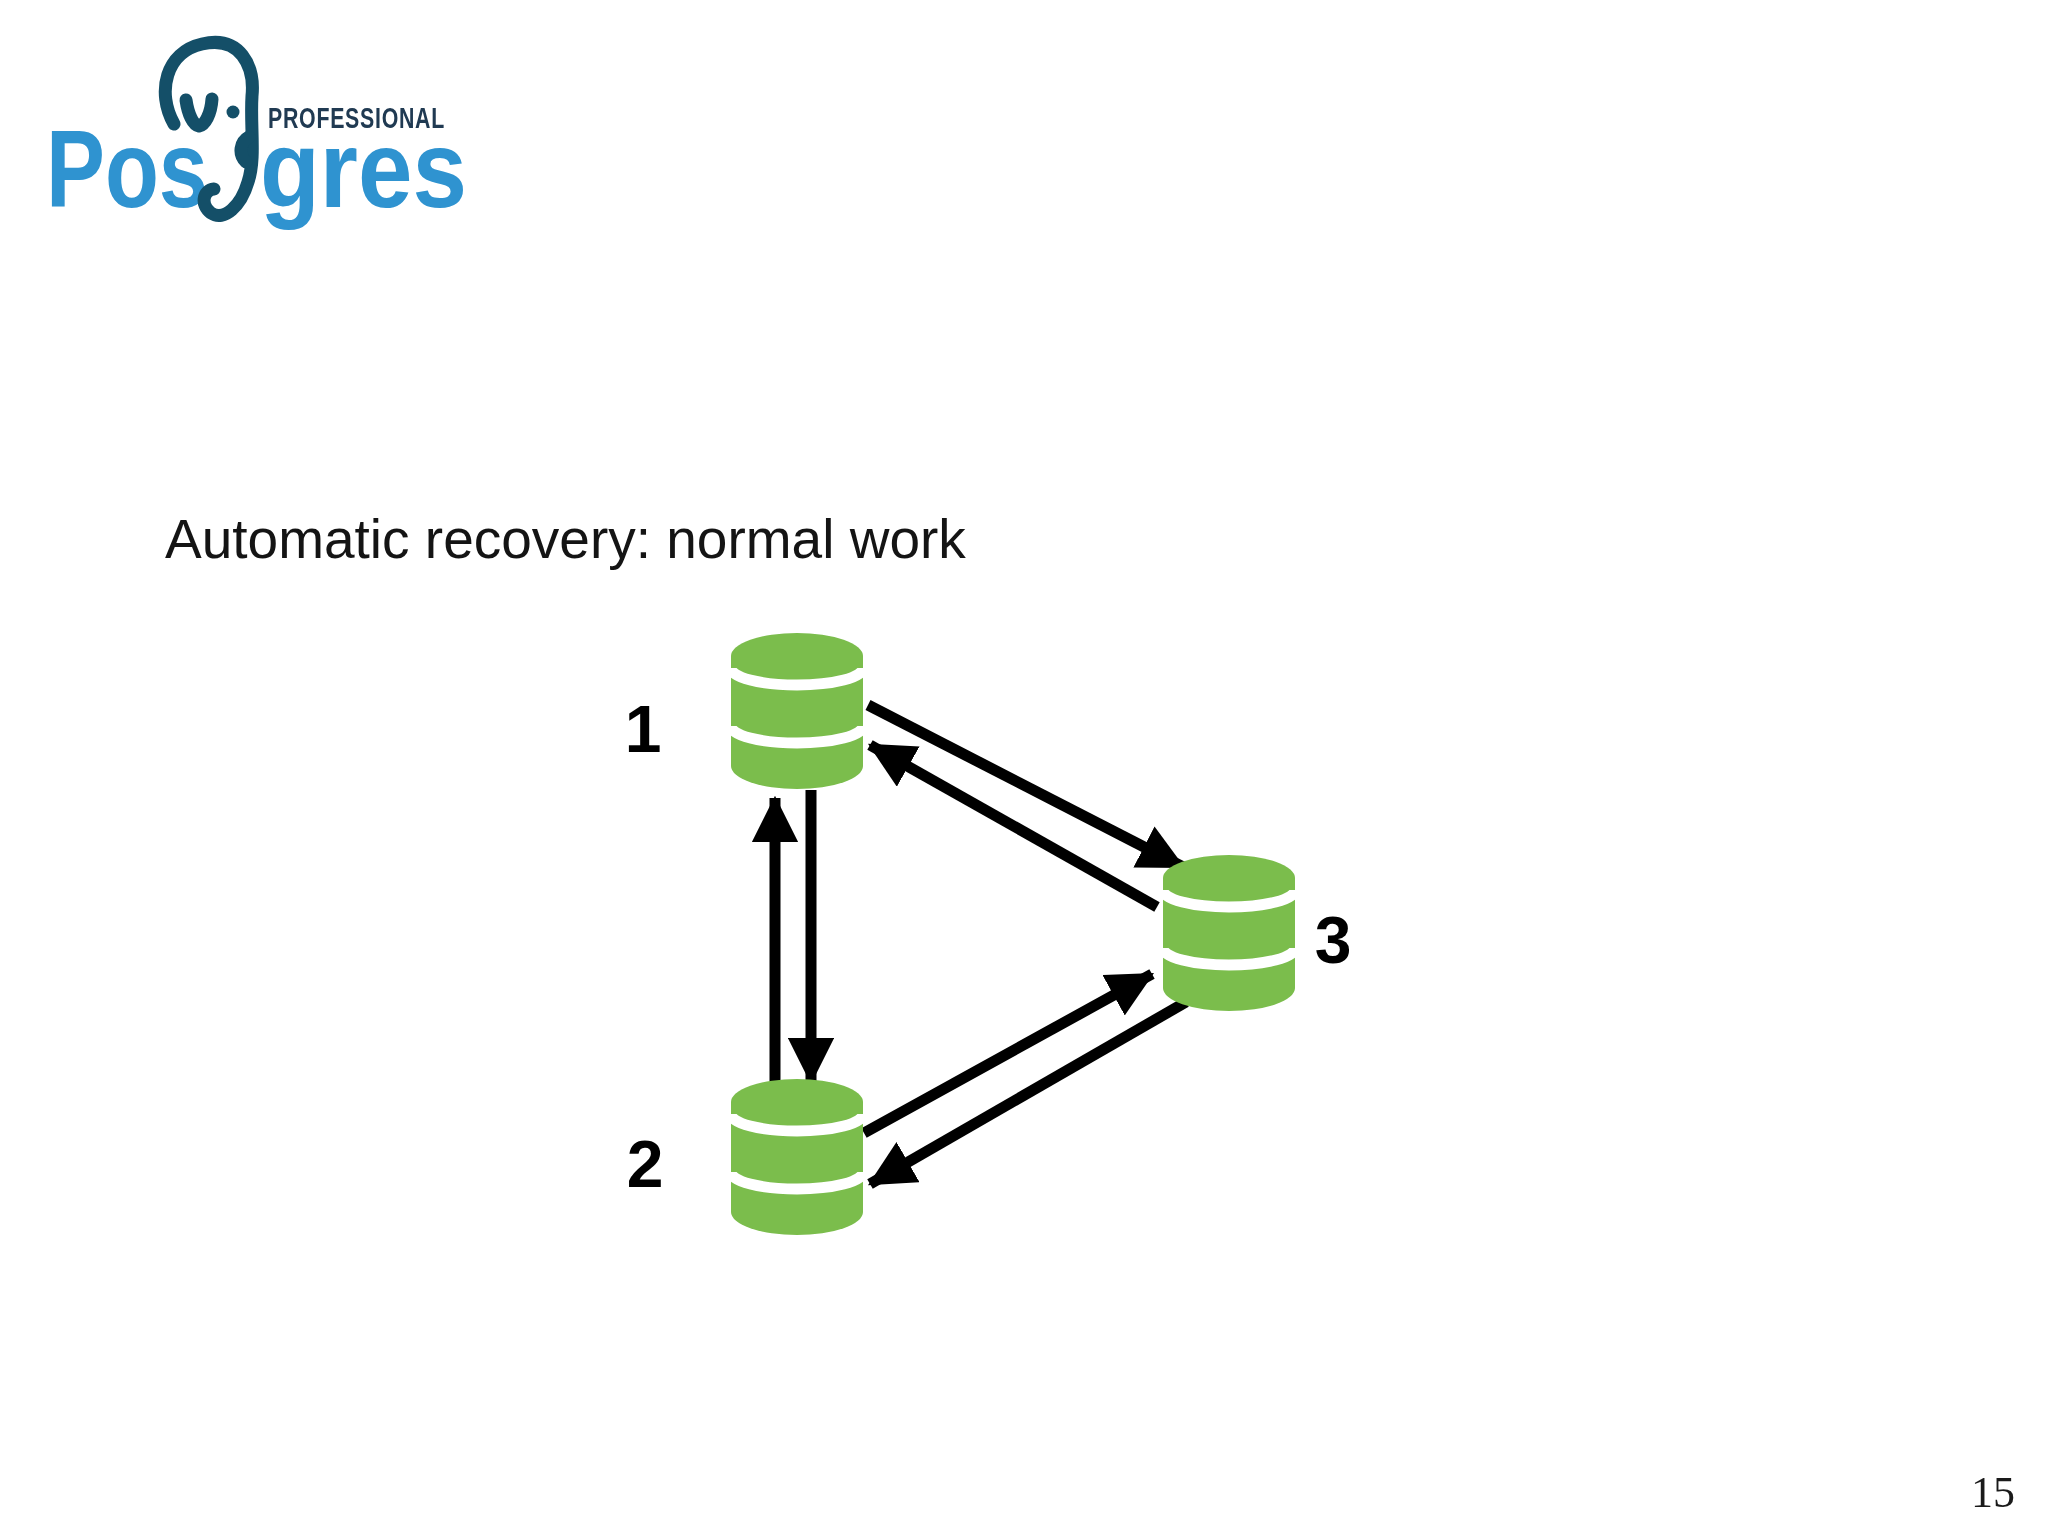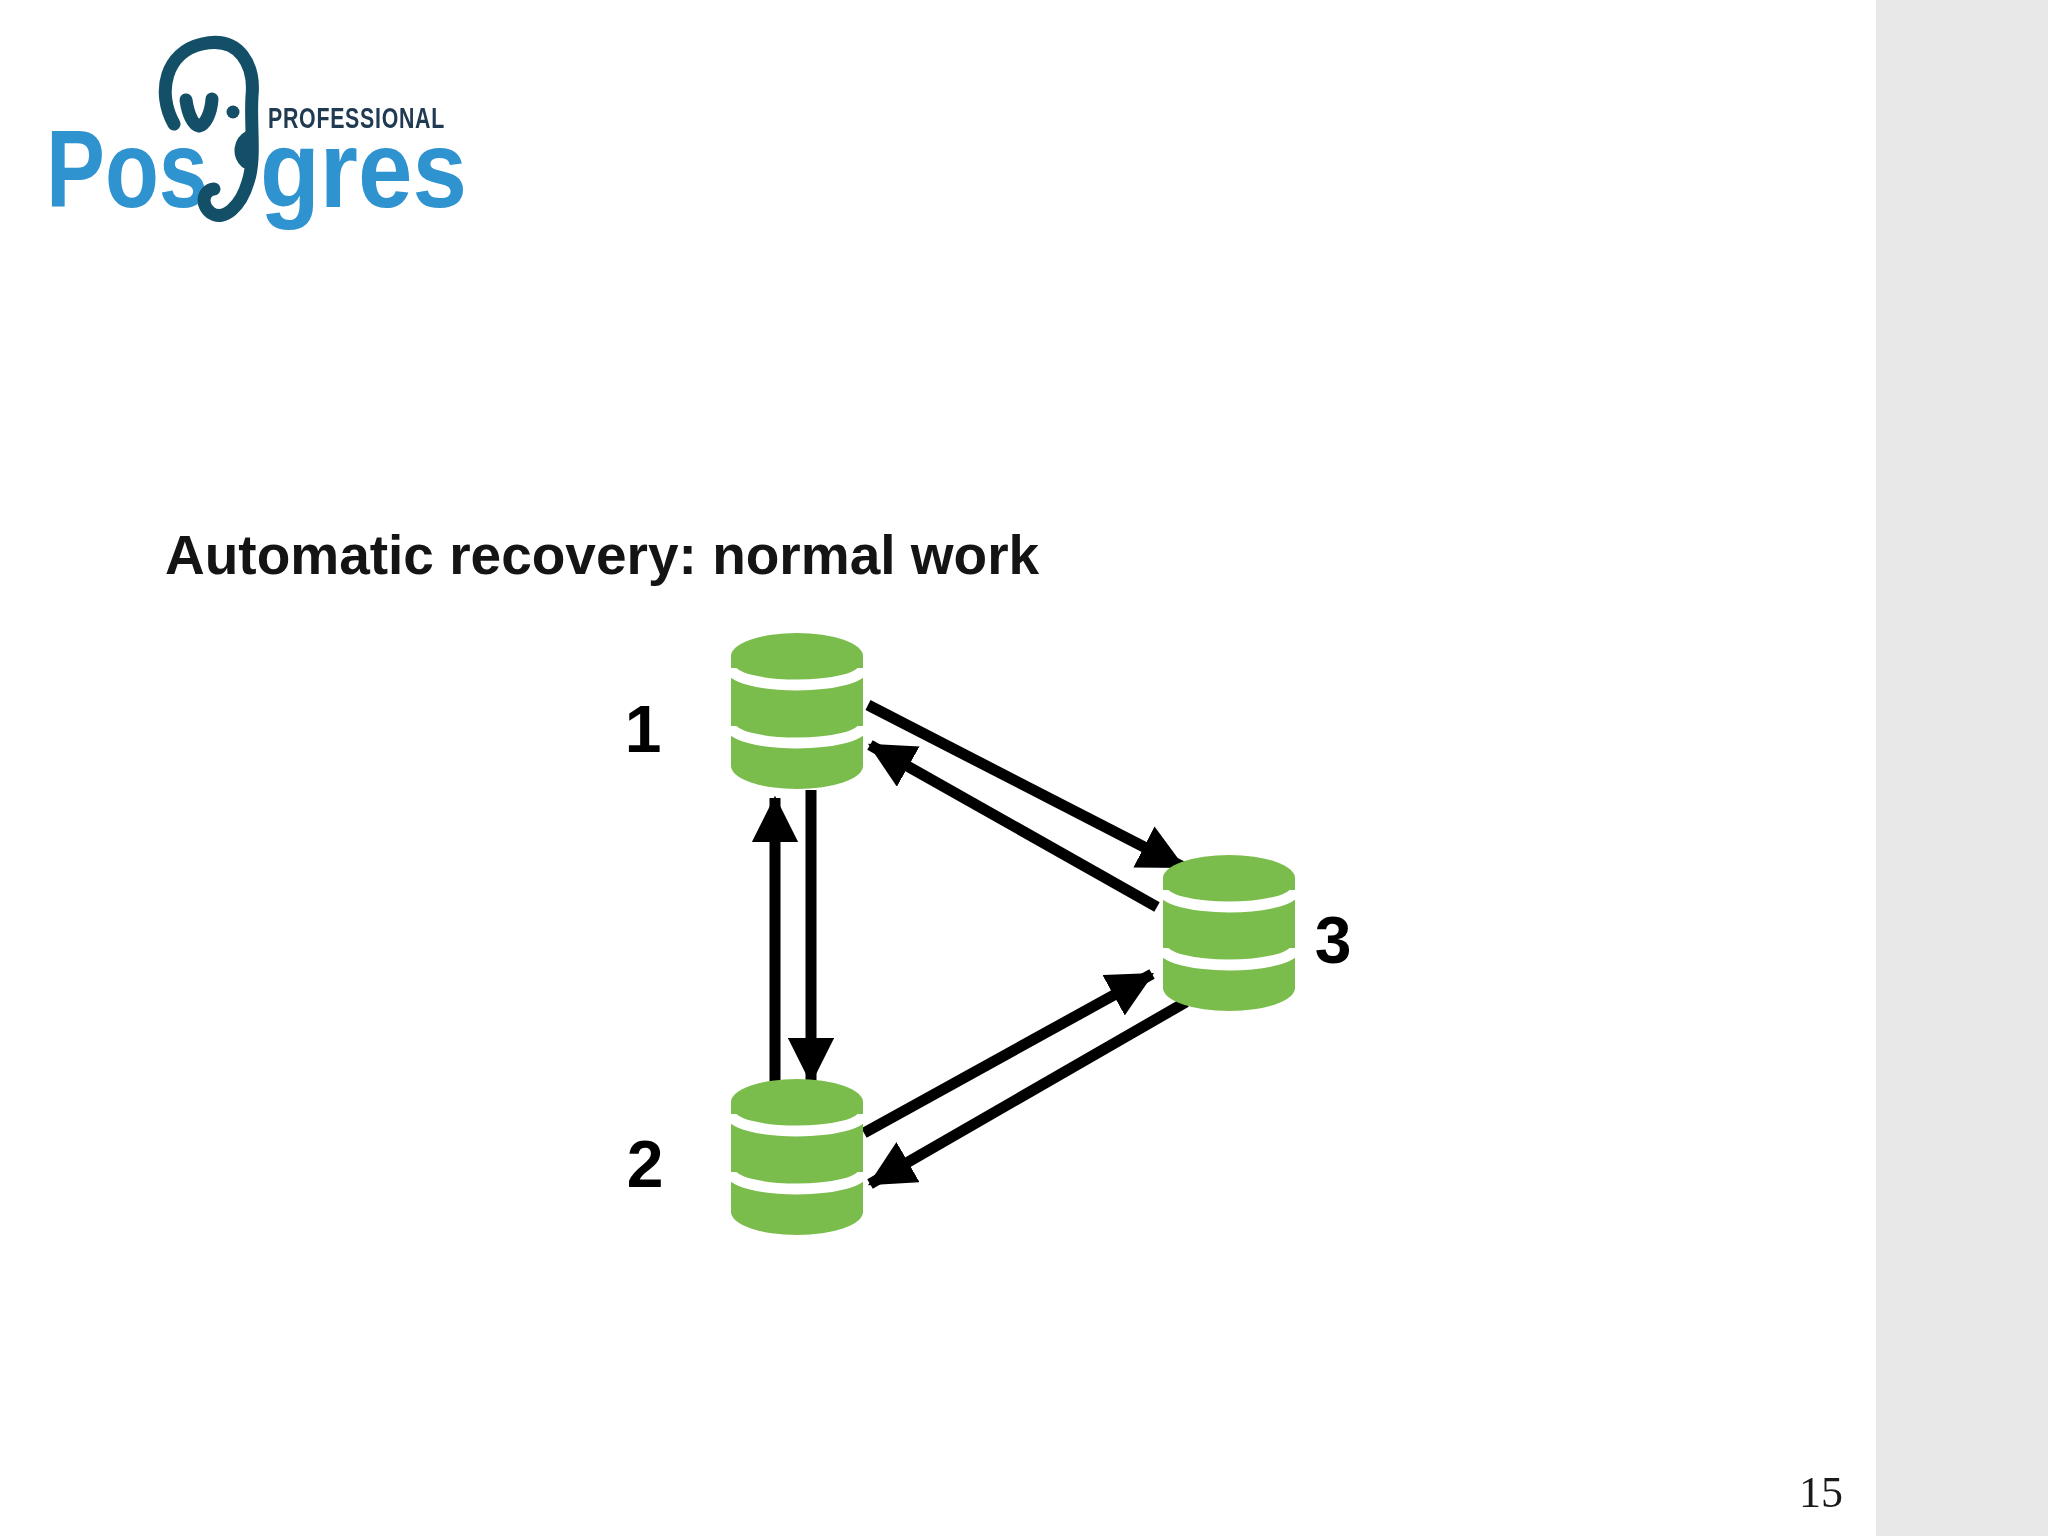--- a/index.html
+++ b/index.html
@@ -1,37 +1,37 @@
 <!DOCTYPE html>
 <html style="--title-color: #1e4a66; --text-color: #141414; --logo-blue: #2f93d0; --logo-teal: #144f68; --logo-navy: #203a52;"><head>
 <meta charset="utf-8">
 <style>
   html,body{margin:0;padding:0;background:#e8e8e8;}
   .slide{
     position:relative;
-    width:1876px;height:1536px;
+    width:2048px;height:1536px;
     background:#ffffff;
     overflow:hidden;
     font-family:"Liberation Sans", sans-serif;
   }
   .logo{position:absolute;left:42px;top:28px;width:430px;height:212px;}
   .logo text{font-family:"Liberation Sans", sans-serif;font-weight:bold;}
   .logo-blue{fill:var(--logo-blue,#2f93d0);}
   .logo-navy{fill:var(--logo-navy,#203a52);font-weight:normal;letter-spacing:1px;}
   .elephant-stroke{fill:none;stroke:var(--logo-teal,#144f68);stroke-width:13;stroke-linecap:round;stroke-linejoin:round;}
   .elephant-fill{fill:var(--logo-teal,#144f68);}
   .title{
     position:absolute;left:953px;top:114px;
     font-size:78px;font-weight:700;line-height:1;
     letter-spacing:-1px;white-space:nowrap;
     color:var(--title-color,#1e4a66);
   }
   .body-text{
-    position:absolute;left:165px;top:528px;
-    font-size:55px;font-weight:700;line-height:1;
+    position:absolute;left:165px;top:512px;
+    font-size:55px;font-weight:400;line-height:1;
     color:var(--text-color,#141414);white-space:nowrap;
   }
   #diagram{position:absolute;left:0;top:0;width:2048px;height:1536px;font-family:"Liberation Sans", sans-serif;}
   .page-number{
     position:absolute;right:33px;bottom:21px;
     font-family:"Liberation Serif", serif;
     font-size:44px;line-height:1;color:#1a1a1a;
   }
 </style>
 </head>

